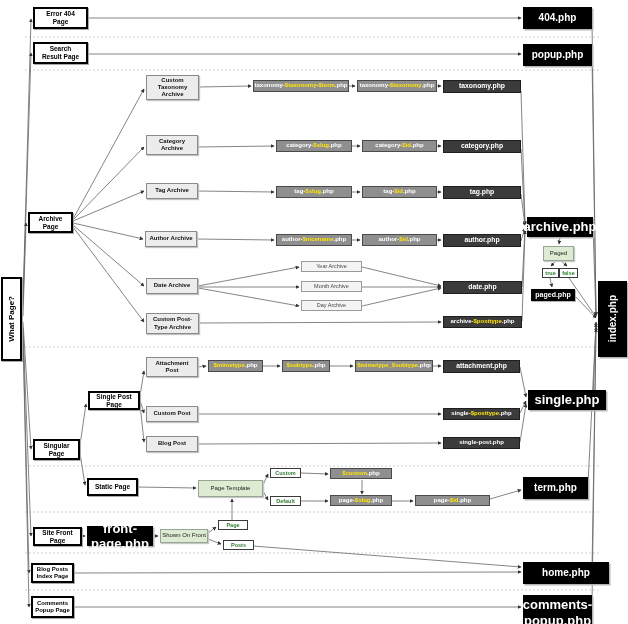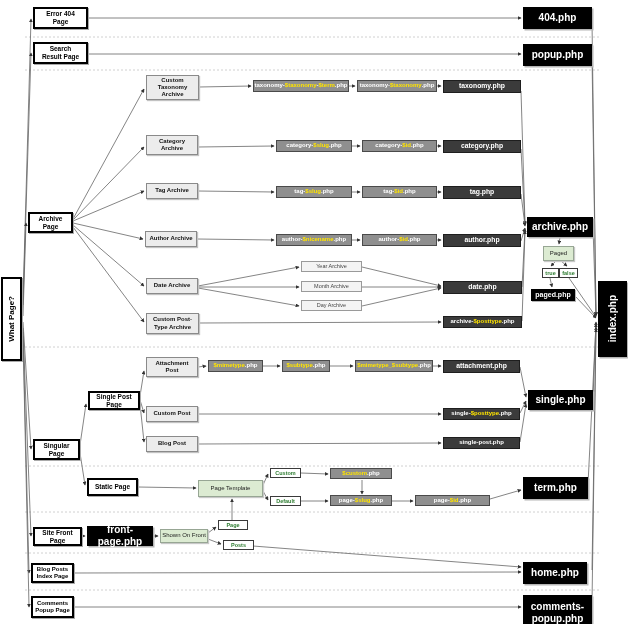--- a/index.html
+++ b/index.html
@@ -10,21 +10,21 @@
      text-align:center;line-height:1.18;white-space:pre-line;z-index:2;}
   .lvl1{background:#fff;border:2px solid #000;font-weight:bold;font-size:6.5px;color:#000;
         box-shadow:1px 1px 0 #aaa;}
   .sub{background:#ececec;border:1px solid #8a8a8a;font-weight:bold;font-size:6px;color:#111;
        box-shadow:1px 1px 1px #c2c2c2;}
   .thin{background:#f4f4f4;border:1px solid #9a9a9a;font-size:5.5px;color:#444;}
   .gray{background:#8f8f8f;border:1px solid #4a4a4a;color:#fff;font-weight:bold;font-size:6px;}
   .dark{background:#3b3b3b;border:1px solid #1e1e1e;color:#fff;font-weight:bold;font-size:6.8px;}
   .black{background:#000;color:#fff;font-weight:bold;font-size:10px;box-shadow:1.5px 1.5px 0 #b5b5b5;}
   .black.small{font-size:7px;box-shadow:1px 1px 0 #b5b5b5;}
-  .black.mid{font-size:10px;}
+  .black.mid{font-size:13px;}
   .green{background:#dcebd2;border:1px solid #97a694;font-size:6px;color:#1c1c1c;box-shadow:1px 1px 1px #c8c8c8;}
   .flag{background:#fff;border:1px solid #3a3a3a;color:#2f7d32;font-weight:bold;font-size:5.5px;}
   .vtext{writing-mode:vertical-rl;transform:rotate(180deg);}
   .var{color:#ffe400;}
 </style>
 </head>
 <body>
 
 <div id="canvas">
 
@@ -209,24 +209,24 @@
   <div class="b dark" style="left:443px;top:281px;width:79px;height:13px;">date.php</div>
   <div class="b dark" style="left:443px;top:316px;width:79px;height:12px;font-size:6px;"><span>archive-</span><span class="var">$posttype</span><span>.php</span></div>
   <div class="b dark" style="left:443px;top:360px;width:77px;height:13px;">attachment.php</div>
   <div class="b dark" style="left:443px;top:408px;width:77px;height:12px;font-size:6px;"><span>single-</span><span class="var">$posttype</span><span>.php</span></div>
   <div class="b dark" style="left:443px;top:437px;width:77px;height:12px;font-size:6px;">single-post.php</div>
 
   <div class="b black" style="left:523px;top:7px;width:69px;height:22px;">404.php</div>
   <div class="b black" style="left:523px;top:44px;width:69px;height:22px;">popup.php</div>
   <div class="b black mid" style="left:527px;top:217px;width:66px;height:20px;">archive.php</div>
   <div class="b black small" style="left:531px;top:289px;width:44px;height:12px;">paged.php</div>
-  <div class="b black mid" style="left:528px;top:390px;width:65px;height:20px;">single.php</div>
+  <div class="b black mid" style="left:528px;top:390px;width:78px;height:20px;">single.php</div>
   <div class="b black" style="left:523px;top:477px;width:65px;height:22px;">term.php</div>
   <div class="b black mid" style="left:87px;top:526px;width:66px;height:20px;text-align:center;">front-page.php</div>
-  <div class="b black" style="left:523px;top:562px;width:64px;height:22px;">home.php</div>
+  <div class="b black" style="left:523px;top:562px;width:86px;height:22px;">home.php</div>
   <div class="b black mid" style="left:523px;top:595px;width:69px;height:35px;">comments-
 popup.php</div>
   <div class="b black" style="left:598px;top:281px;width:29px;height:76px;font-size:10px;">
     <span class="vtext">index.php</span>
   </div>
 
   <div class="b green" style="left:543px;top:246px;width:31px;height:15px;">Paged</div>
   <div class="b green" style="left:198px;top:480px;width:65px;height:17px;">Page Template</div>
   <div class="b green" style="left:160px;top:529px;width:48px;height:14px;">Shown On Front</div>
 

